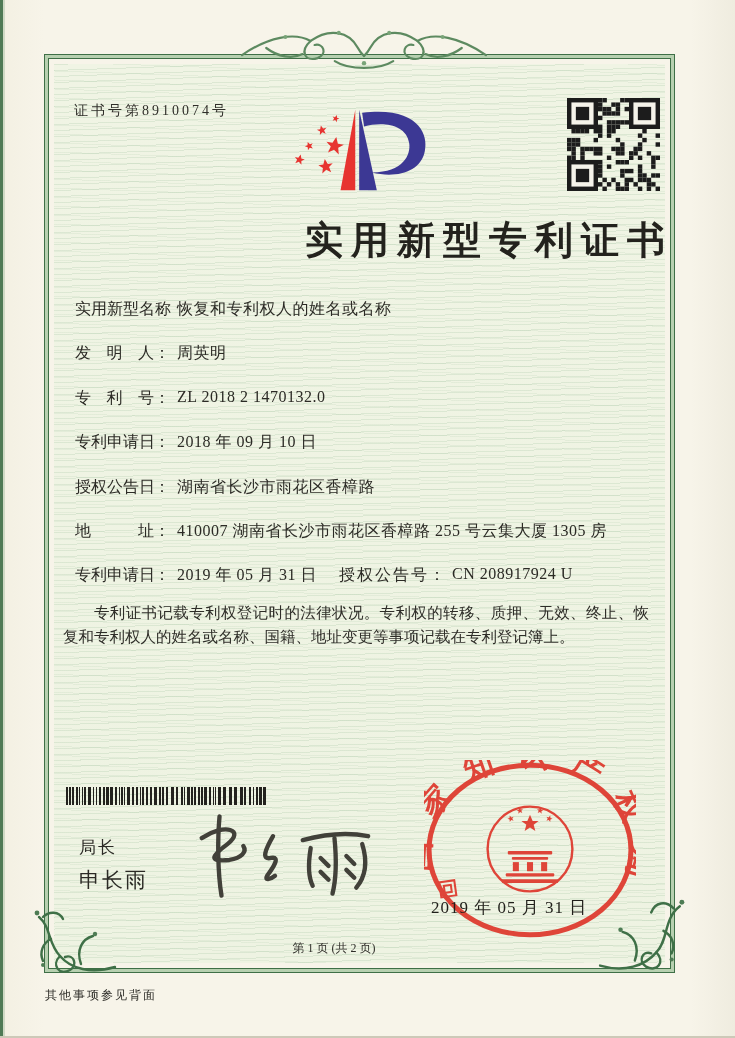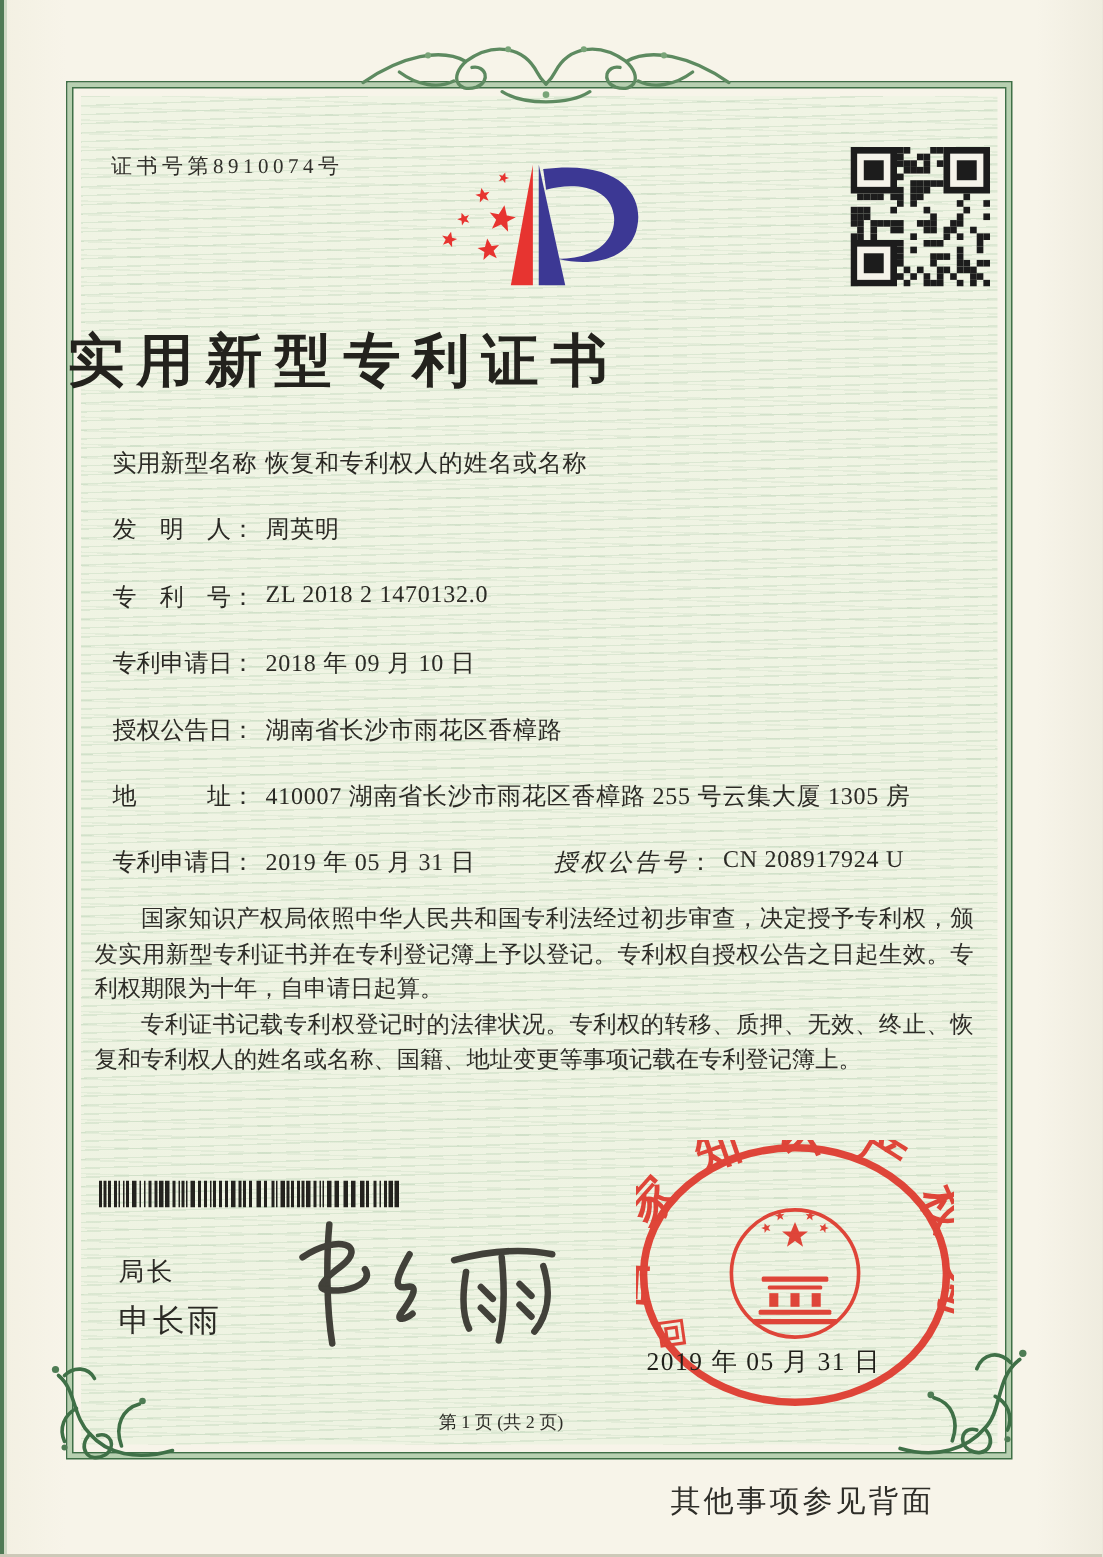--- a/index.html
+++ b/index.html
@@ -23,46 +23,46 @@
       repeating-linear-gradient(178deg, rgba(140,182,142,.20) 0 1px, transparent 1px 6px),
       repeating-linear-gradient(2deg, rgba(140,182,142,.12) 0 1px, transparent 1px 9px),
       linear-gradient(180deg,#f0f4e4,#eef3e2);}
   .flourish-top{position:absolute;left:238px;top:16px;width:252px;height:62px;}
   .flourish-bl{position:absolute;left:28px;top:903px;width:92px;height:80px;}
   .flourish-br{position:absolute;left:596px;top:893px;width:92px;height:88px;transform:scaleX(-1);}
   
   .cert-no{position:absolute;left:74px;top:102px;font-size:14px;letter-spacing:3px;color:#2f2e29;}
   .logo{position:absolute;left:279px;top:100px;width:178px;height:98px;}
   .qr{position:absolute;left:567px;top:98px;width:93px;height:93px;}
-  .title{position:absolute;left:45px;top:215px;width:628px;text-align:left;
+  .title{position:absolute;left:45px;top:215px;width:628px;text-align:right;
     font-size:38px;font-weight:bold;letter-spacing:8px;color:#23221d;}
   
   .fields{position:absolute;left:75px;top:299px;width:575px;}
   .f-row{height:44.4px;font-size:16px;white-space:nowrap;display:flex;align-items:flex-start;}
   .f-label{display:inline-block;width:79px;text-align:justify;text-align-last:justify;color:#2b2a25;flex:none;}
   .f-colon{flex:none;}
   .f-value{margin-left:7px;letter-spacing:.5px;}
-  .f-label2{margin-left:52px;flex:none;letter-spacing:2px;font-style:italic;}
+  .f-label2{margin-left:22px;flex:none;letter-spacing:2px;}
   
   .body-text{position:absolute;left:63px;top:601px;width:586px;font-size:15.5px;
     line-height:23.5px;color:#2e2d28;}
   .body-text p{margin:0;text-indent:2em;text-align:justify;}
   
   .barcode{position:absolute;left:66px;top:787px;width:202px;height:18px;}
   
   .signer{position:absolute;left:79px;top:836px;font-size:17px;letter-spacing:2px;text-align:center;}
   .signer2{position:absolute;left:79px;top:866px;font-size:21px;letter-spacing:2px;}
   .sig{position:absolute;left:168px;top:810px;width:218px;height:90px;}
   
   .seal{position:absolute;left:424px;top:760px;width:212px;height:180px;opacity:.92;}
   .seal-date{position:absolute;left:431px;top:896px;font-size:17px;color:#201f1a;
     letter-spacing:1px;z-index:5;}
   
   .page-num{position:absolute;left:45px;top:940px;width:578px;text-align:center;font-size:12px;color:#2e2d28;}
-  .back-note{position:absolute;left:45px;top:987px;width:578px;text-align:right;font-size:20px;color:#2e2d28;letter-spacing:2px;}
+  .back-note{position:absolute;left:45px;top:987px;width:578px;text-align:left;font-size:12px;color:#2e2d28;letter-spacing:2px;}
 </style>
 </head>
 <body>
 
 <div id="page">
 
   <div class="edge-left"></div>
   <div class="edge-bottom"></div>
 
   <div class="frame">
@@ -308,21 +308,20 @@
       <span class="f-label">专利申请日</span>
         <span class="f-colon">：</span>
       <span class="f-value">2019 年 05 月 31 日</span>
       <span class="f-label2">授权公告号</span>
         <span class="f-colon">：</span>
       <span class="f-value">CN 208917924 U</span>
     </div>
   </div>
 
   <div class="body-text">
-    <p>国家知识产权局依照中华人民共和国专利法经过初步审查，决定授予专利权，颁发实用新型专利证书并在专利登记簿上予以登记。专利权自授权公告之日起生效。专利权期限为十年，自申请日起算。</p>
     <p>专利证书记载专利权登记时的法律状况。专利权的转移、质押、无效、终止、恢复和专利权人的姓名或名称、国籍、地址变更等事项记载在专利登记簿上。</p>
   </div>
 
   <div class="barcode"><svg viewBox="0 0 202 18" width="202" height="18">
         <rect x="0" y="0" width="2" height="18" fill="#23221e"></rect>
         <rect x="3" y="0" width="2" height="18" fill="#23221e"></rect>
         <rect x="6" y="0" width="2" height="18" fill="#23221e"></rect>
         <rect x="10" y="0" width="2" height="18" fill="#23221e"></rect>
         <rect x="13" y="0" width="1" height="18" fill="#23221e"></rect>
         <rect x="16" y="0" width="1" height="18" fill="#23221e"></rect>

